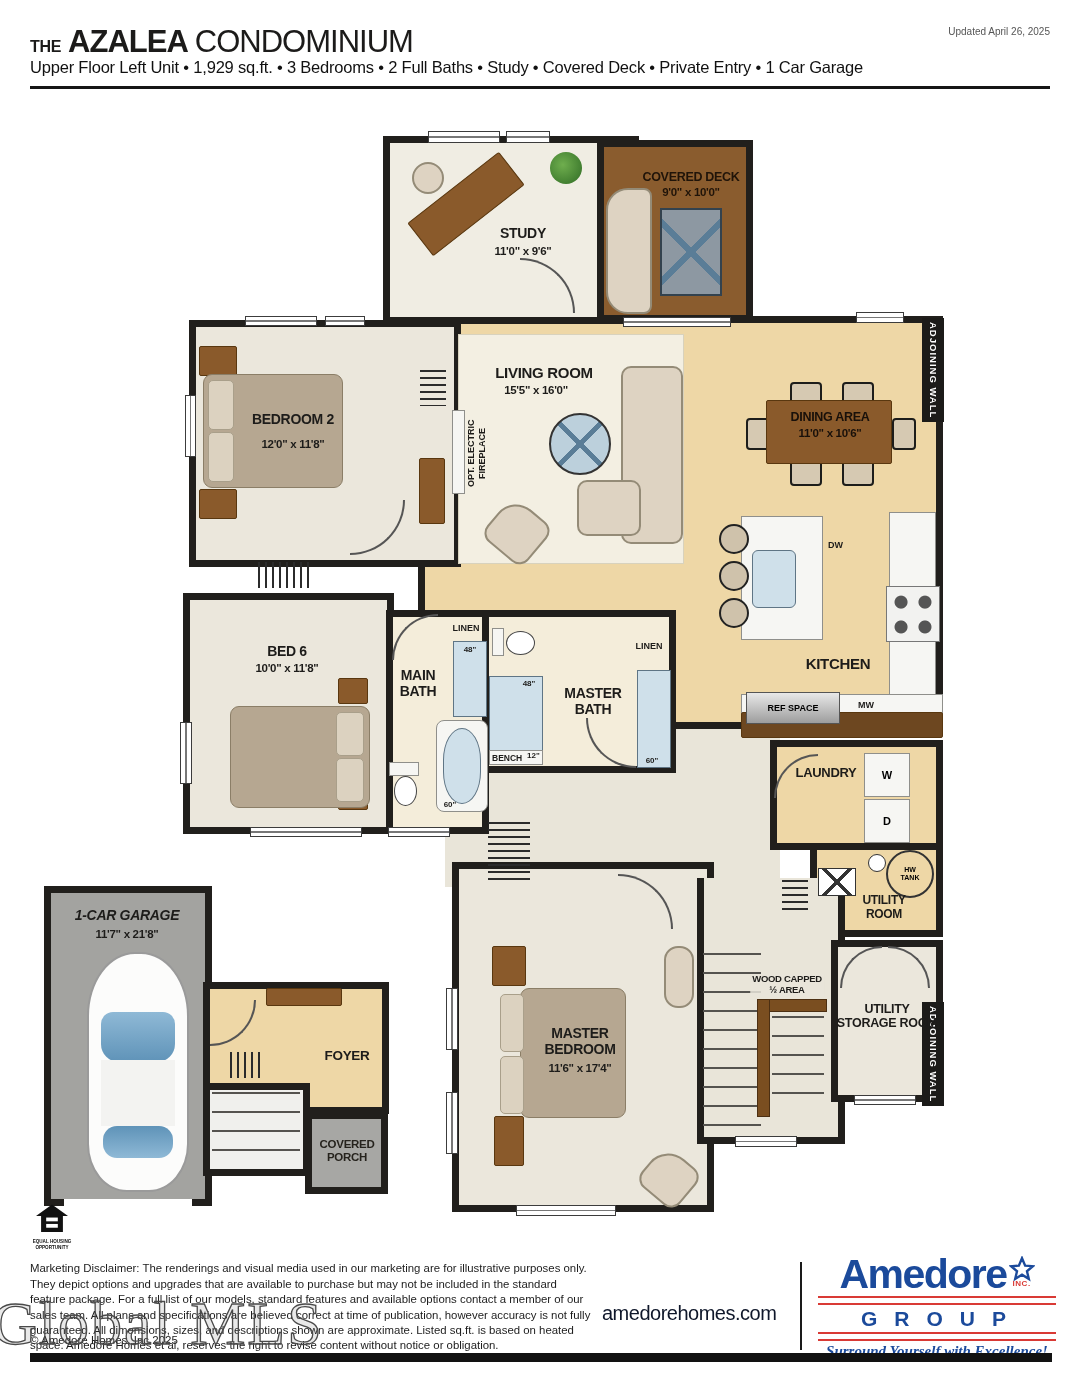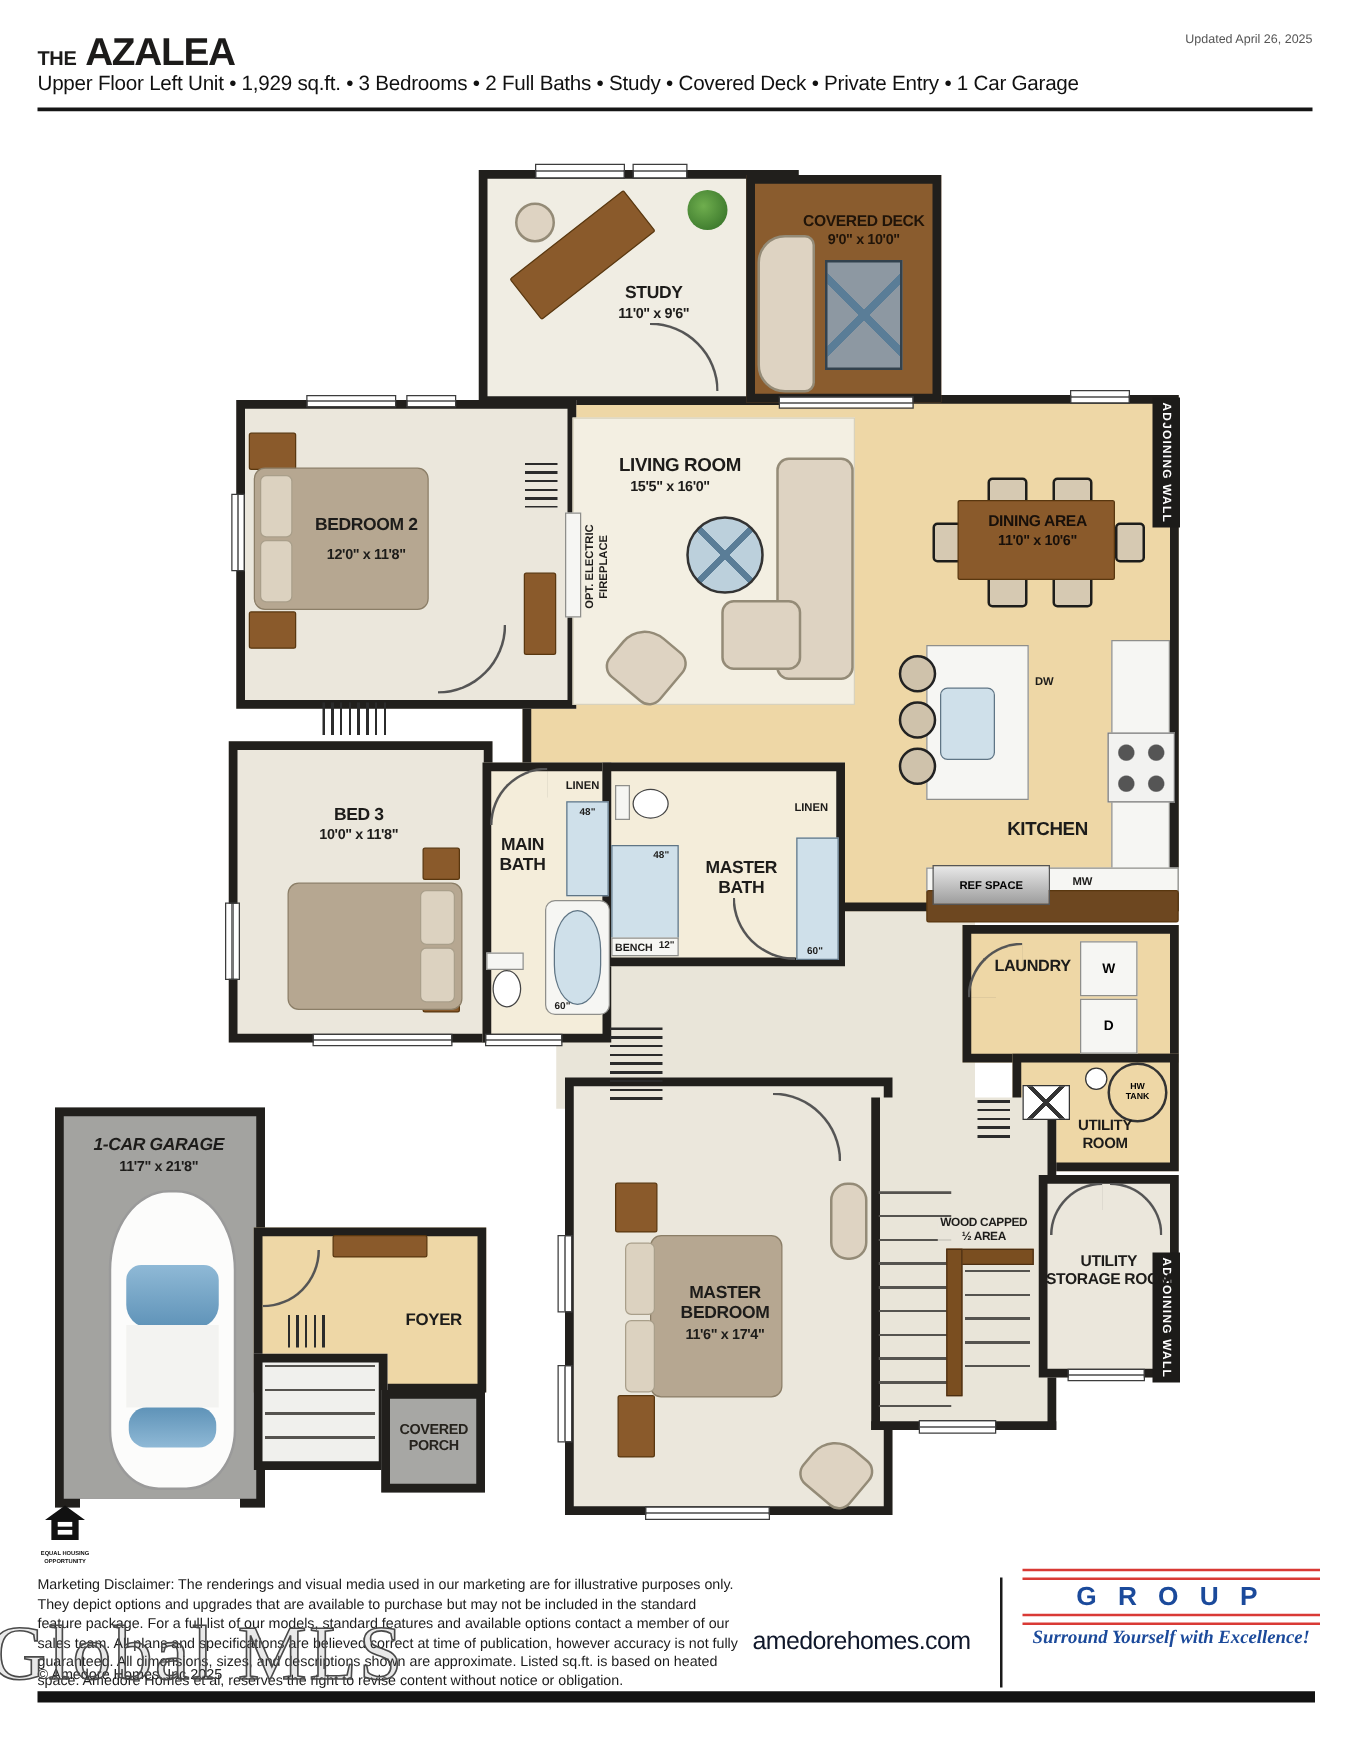--- a/index.html
+++ b/index.html
@@ -59,20 +59,21 @@
   .eho{position:absolute;left:32px;top:1203px;width:40px;text-align:center;}
   .eho-txt{font-size:4.6px;font-weight:bold;color:#111;line-height:1.2;white-space:pre-line;letter-spacing:0;}
 </style>
 </head>
 <body>
 
 <div class="hdr-updated">Updated April 26, 2025</div>
 <div class="hdr-title">
   <span class="hdr-the">THE</span>
   <span class="hdr-name">AZALEA</span>
+  <span class="hdr-type">CONDOMINIUM</span>
 </div>
 <div class="hdr-sub">Upper Floor Left Unit • 1,929 sq.ft. • 3 Bedrooms • 2 Full Baths • Study • Covered Deck • Private Entry • 1 Car Garage</div>
 <div class="hdr-rule"></div>
 
 <div class="abs" style="left:0;top:0;width:1080px;height:1398px;">
 
   <div class="room" style="left:445px;top:722px;width:335px;height:165px;background:#e9e5d9;border:none;"></div>
   <div class="room" style="left:418px;top:316px;width:525px;height:413px;background:#eed7a6;"></div>
   <div class="room" style="left:383px;top:136px;width:256px;height:188px;background:#f0ede3;"></div>
   <div class="room" style="left:597px;top:140px;width:156px;height:182px;background:#8a5c2e;"></div>
@@ -182,21 +183,21 @@
   <div class="lbl nm" style="left:293px;top:412px;">BEDROOM 2</div>
   <div class="lbl dm" style="left:293px;top:438px;">12'0" x 11'8"</div>
 
   <div class="rackh" style="left:258px;top:562px;width:54px;height:26px;"></div>
 
   <div class="wood" style="left:338px;top:678px;width:30px;height:26px;"></div>
   <div class="wood" style="left:338px;top:784px;width:30px;height:26px;"></div>
   <div class="mat" style="left:230px;top:706px;width:140px;height:102px;"></div>
   <div class="pil" style="left:336px;top:712px;width:28px;height:44px;"></div>
   <div class="pil" style="left:336px;top:758px;width:28px;height:44px;"></div>
-  <div class="lbl nm" style="left:287px;top:644px;">BED 3</div>
+  <div class="lbl nm" style="left:287px;top:644px;">BED 6</div>
   <div class="lbl dm" style="left:287px;top:662px;">10'0" x 11'8"</div>
 
   <div class="lbl sm" style="left:466px;top:623px;">LINEN</div>
   <div class="fix" style="left:453px;top:641px;width:34px;height:76px;"></div>
   <div class="lbl xs" style="left:470px;top:645px;">48"</div>
   <div class="ctr" style="left:389px;top:762px;width:30px;height:14px;"></div>
   <div style="position:absolute;left:394px;top:776px;width:21px;height:28px;background:#fff;border:1.5px solid #444;border-radius:50%;"></div>
   <div class="ctr" style="left:436px;top:720px;width:52px;height:92px;border-radius:8px;"></div>
   <div class="fix" style="left:443px;top:728px;width:38px;height:76px;border-radius:50% 50% 50% 50% / 42% 42% 42% 42%;"></div>
   <div class="lbl xs" style="left:450px;top:800px;">60"</div>
@@ -285,19 +286,28 @@
 
 <p class="disc"><b>Marketing Disclaimer:</b><span> The renderings and visual media used in our marketing are for illustrative purposes only. They depict options and upgrades that are available to purchase but may not be included in the standard feature package. For a full list of our models, standard features and available options contact a member of our sales team. All plans and specifications are believed correct at time of publication, however accuracy is not fully guaranteed. All dimensions, sizes, and descriptions shown are approximate. Listed sq.ft. is based on heated space. Amedore Homes et al, reserves the right to revise content without notice or obligation.</span></p>
 
 <div class="copyright">© Amedore Homes, Inc 2025</div>
 <div class="wmark">Global MLS</div>
 
 <div class="site">amedorehomes.com</div>
 <div class="logodiv"></div>
 
 <div class="amedore">
+  <div class="am-row">
+    <span class="am-brand">Amedore</span>
+    <span class="am-starwrap">
+      <svg width="26" height="26" viewBox="0 0 24 24">
+        <path d="M12 2l2.9 6.9 7.1.5-5.4 4.7 1.7 7-6.3-3.9-6.3 3.9 1.7-7L2 9.4l7.1-.5z" fill="none" stroke="#1b4a9b" stroke-width="2.2"></path>
+      </svg>
+      <span class="am-inc">INC.</span>
+    </span>
+  </div>
   <div class="redline"></div>
   <div class="am-group">GROUP</div>
   <div class="redline"></div>
   <div class="am-tag">Surround Yourself with Excellence!</div>
 </div>
 
 <div class="blackbar"></div>
 
 </body></html>

